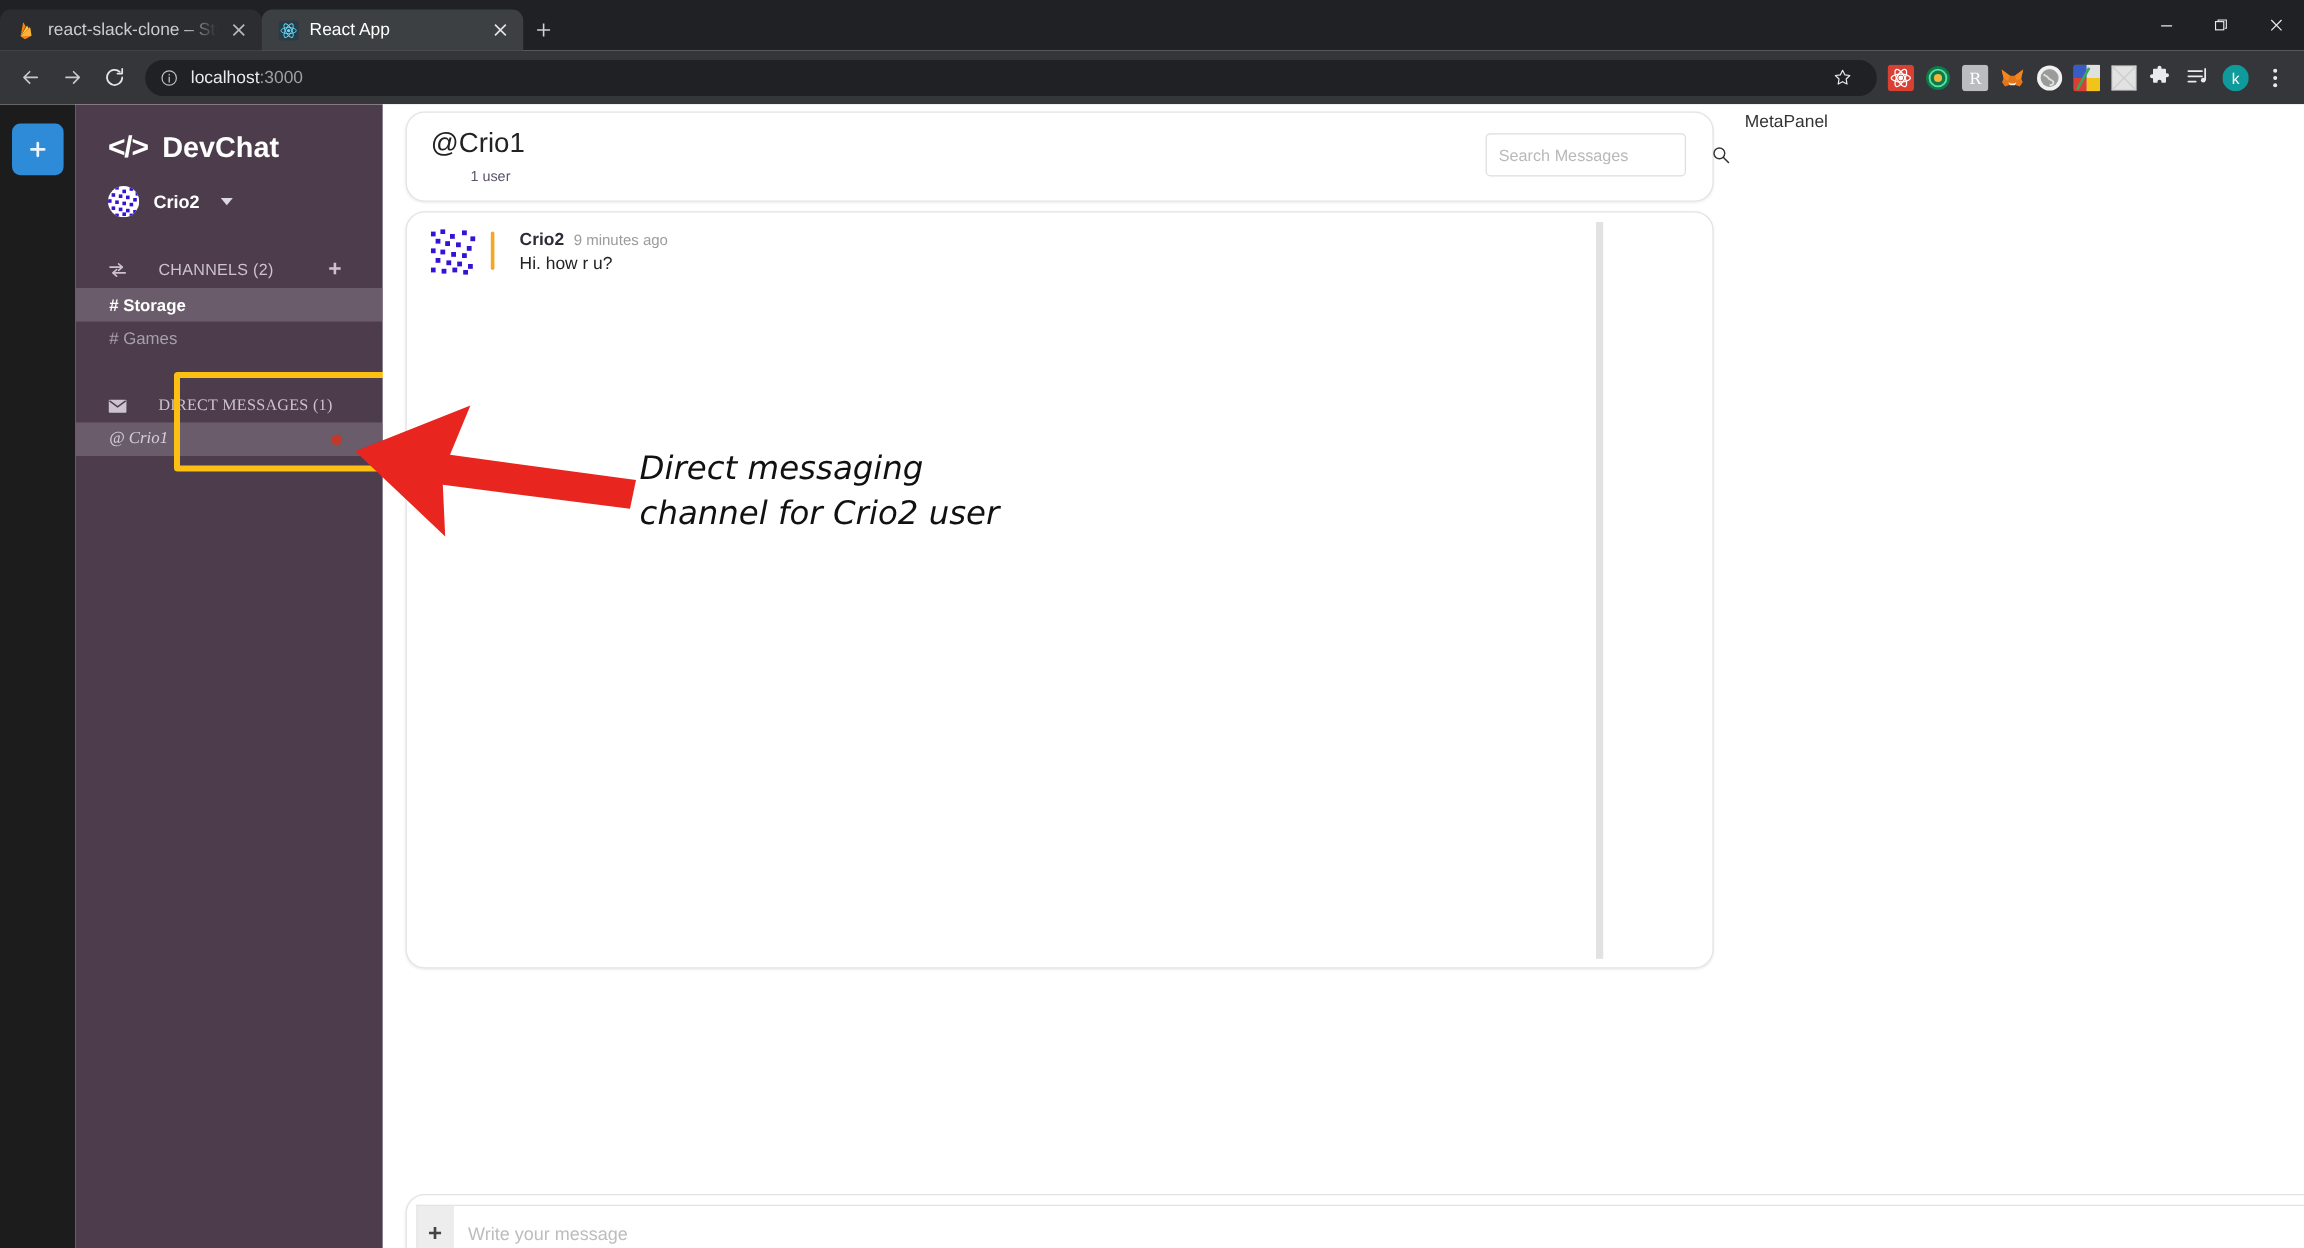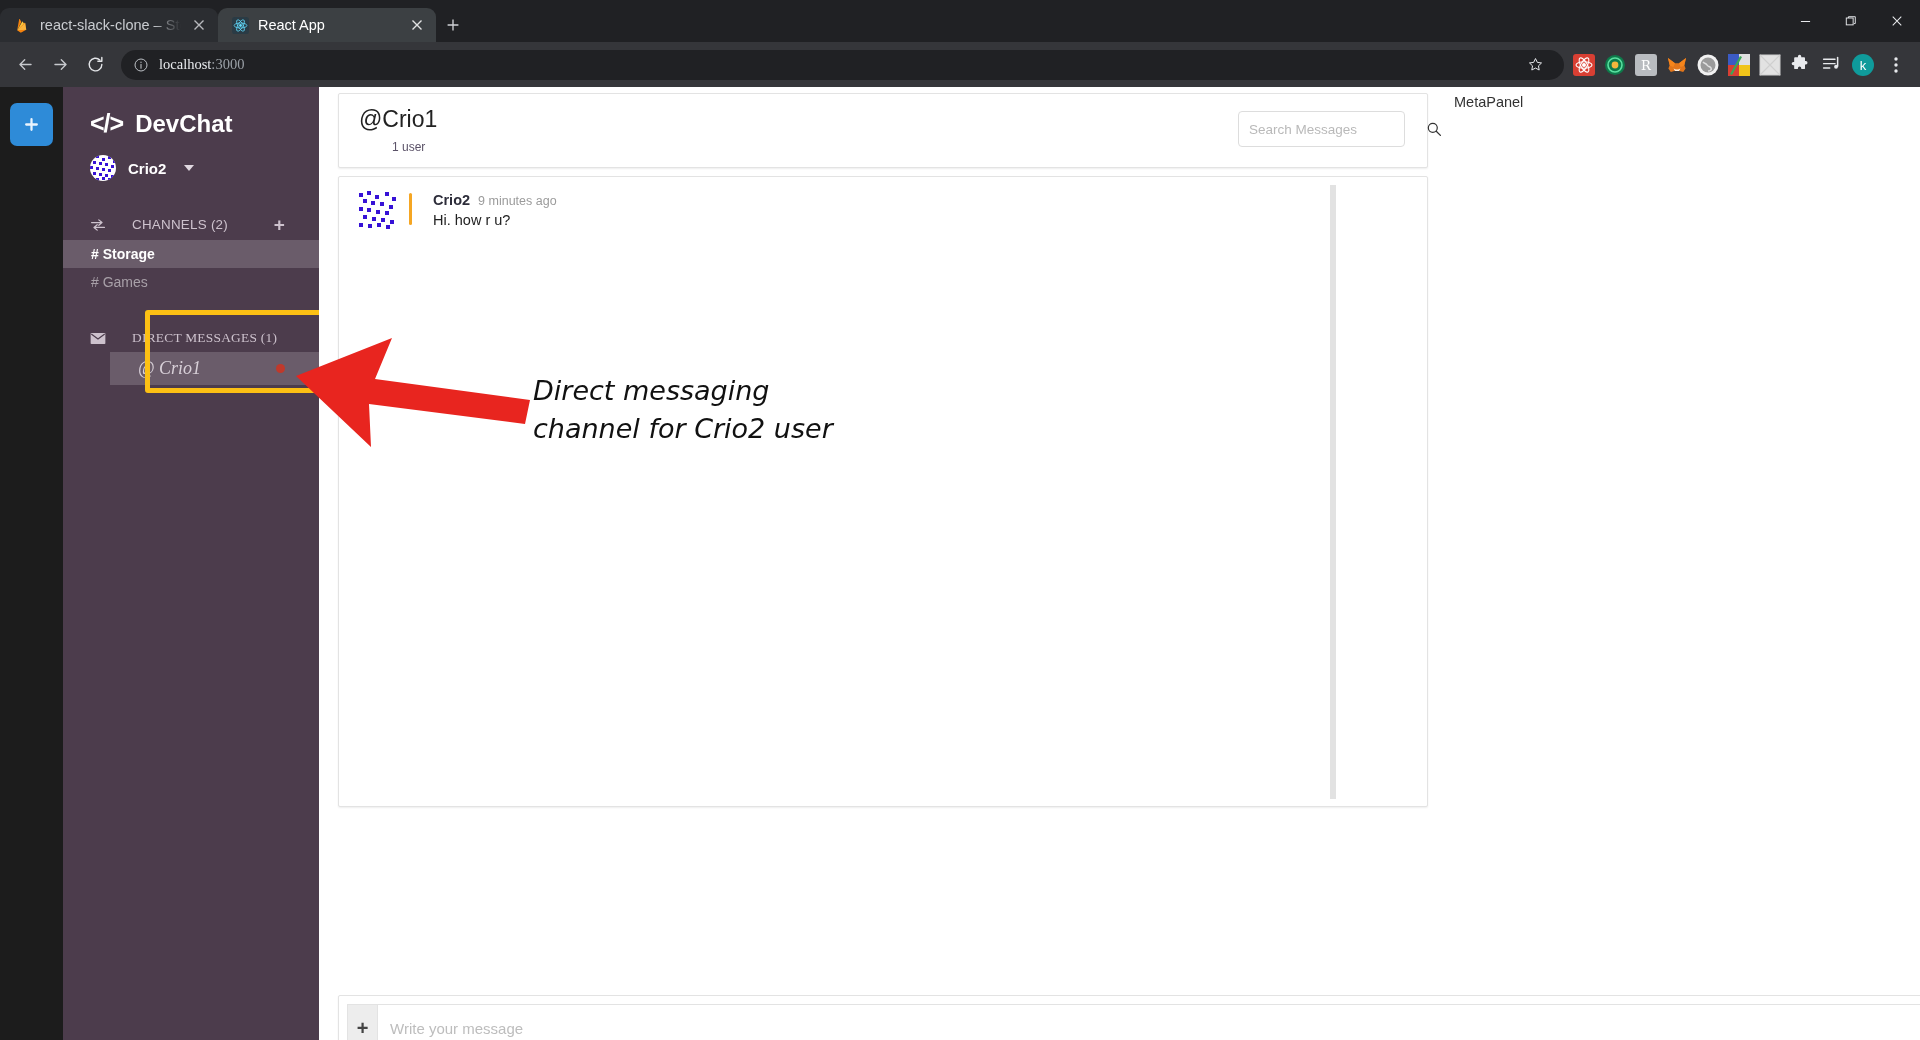--- a/index.html
+++ b/index.html
@@ -40,21 +40,21 @@
   .toolbar {
     height:45px; background:#35363a; display:flex; align-items:center;
     padding:0 9px; gap:3px;
   }
   .navbtn { width:32px; height:32px; display:flex; align-items:center; justify-content:center; border-radius:50%; }
   .omnibox {
     flex:1 1 auto; height:30px; background:#202124; border-radius:16px;
     display:flex; align-items:center; padding:0 12px; gap:10px;
     margin-left:7px; margin-right:6px;
   }
-  .omni-text { font-size:14.5px; color:#e8eaed; white-space:nowrap;font-family:Liberation Serif, serif; }
+  .omni-text { font-size:14.5px; color:#e8eaed; white-space:nowrap; }
   .omni-text .dim { color:#9aa0a6; }
   .star { width:28px; height:28px; display:flex; align-items:center; justify-content:center; margin-right:3px;}
   .exticons { display:flex; align-items:center; gap:9px; padding-right:2px; }
   .ext { width:22px; height:22px; border-radius:3px; display:block; }
   .menu-dots { width:26px; height:30px; display:flex; align-items:center; justify-content:center; }
 
   
   .app { position:absolute; left:0; top:87px; width:1920px; height:953px; background:#ffffff; display:flex; }
 
   .rail { width:63px; background:#1c1c1c; padding-top:16px; display:flex; flex-direction:column; align-items:center; }
@@ -77,37 +77,37 @@
   .sect-hd {
     display:flex; align-items:center; gap:26px; padding:6px 0 6px 27px;
     color:#cdc2cd; font-size:13.4px; letter-spacing:.25px;
   }
   .sect-hd .plus { margin-left:auto; margin-right:34px; color:#cdc2cd; font-size:19px; font-weight:bold; line-height:1; }
   .ch {
     padding:6px 0 6px 28px; color:#a8a0a8; font-size:14px;
   }
   .ch.active { background:#6a5c6a; color:#ffffff; font-weight:bold; }
   .dm {
-    padding:6px 0 6px 28px; color:#d8d0d8; font-size:18px; font-style:italic;
-    background:#6a5c6a; display:flex; align-items:center;margin-left:47px;
+    padding:6px 0 6px 28px; color:#d8d0d8; font-size:14px; font-style:italic;
+    background:#6a5c6a; display:flex; align-items:center;
   }
   .dm .dot { width:9px; height:9px; border-radius:50%; background:#c0392b; margin-left:auto; margin-right:34px; }
 
   .dm-block { position:relative;font-family:Liberation Serif, serif; }
   .dm-hl {
     position:absolute; left:82px; top:-14px; width:208px; height:83px;
     border:5px solid #fcc014; border-radius:3px; pointer-events:none;
   }
 
   
   .main { flex:1 1 auto; position:relative; background:#ffffff; }
 
   .card {
     position:absolute; background:#ffffff; border:1px solid #e3e3e3;
-    border-radius:2px; box-shadow:0 1px 2px rgba(0,0,0,.07);
+    border-radius:16px; box-shadow:0 1px 2px rgba(0,0,0,.07);
   }
   .hdr { left:19px; top:6px; width:1090px; height:75px; }
   .hdr-title { position:absolute; left:20px; top:12px; font-size:23px; color:#222; font-weight:normal; }
   .hdr-sub { position:absolute; left:21px; top:46px; font-size:12px; color:#5b5268;margin-left:32px; }
   .searchbox {
     position:absolute; right:22px; top:17px; width:167px; height:36px;
     border:1px solid #dddddd; border-radius:4px; display:flex; align-items:center; padding:0 10px;
   }
   .searchbox input {
     border:0; outline:0; flex:1 1 auto; font-size:13.5px; color:#333;

